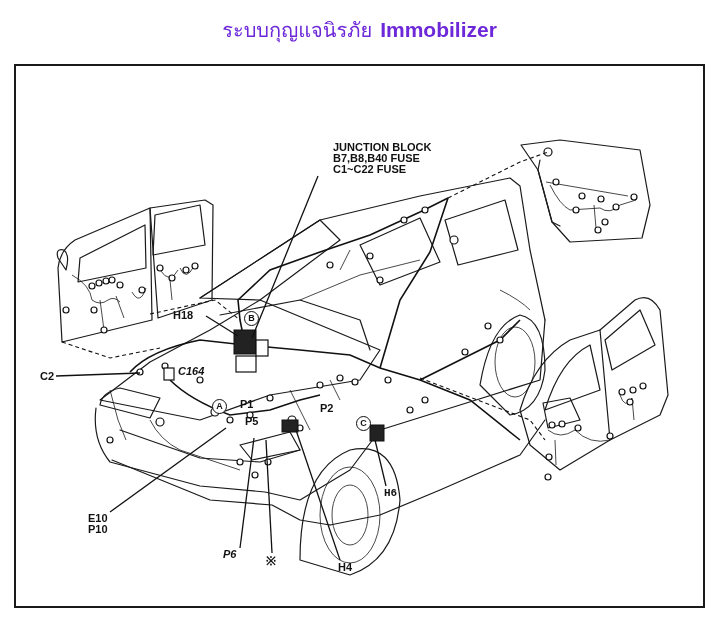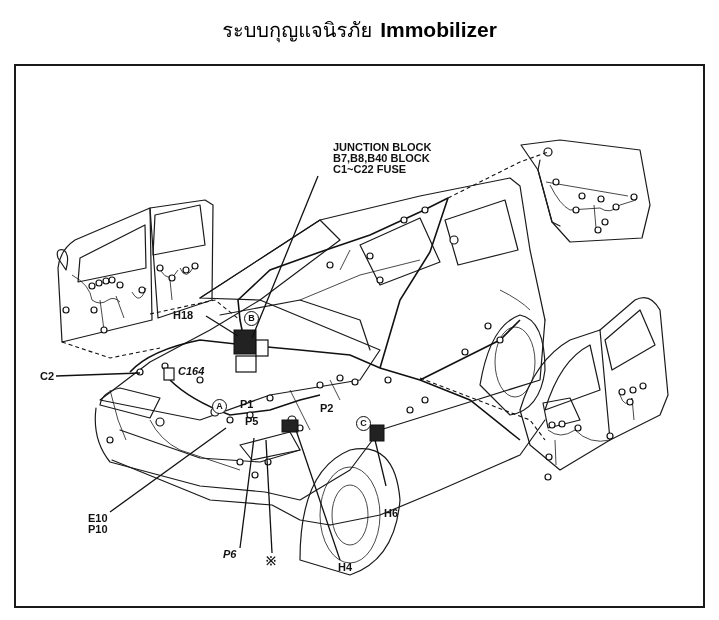--- a/index.html
+++ b/index.html
@@ -1,17 +1,17 @@
 <!DOCTYPE html>
 <html><head>
 <meta charset="utf-8">
 <style>
   html, body { margin:0; padding:0; background:#ffffff; }
   body { width:719px; height:620px; position:relative; overflow:hidden; font-family:"Liberation Sans", sans-serif; color:#111; }
-  .title { position:absolute; left:0; top:14px; width:719px; text-align:center; font-size:21px; color:#000000; }
+  .title { position:absolute; left:0; top:14px; width:719px; text-align:center; font-size:21px; color:#6d28d9; }
   .title .thai { font-family:"DejaVu Sans", sans-serif; font-size:20px; font-weight:normal; }
   .title .en { font-weight:bold; margin-left:8px; }
   .frame { position:absolute; left:14px; top:64px; width:687px; height:540px; border:2px solid #1a1a1a; box-sizing:content-box; }
   svg.drawing { position:absolute; left:0; top:0; width:719px; height:620px; }
   svg.drawing .ln { fill:none; stroke:#1a1a1a; stroke-width:1.2; stroke-linejoin:round; stroke-linecap:round; }
   svg.drawing .th { fill:none; stroke:#1a1a1a; stroke-width:0.8; }
   svg.drawing .hv { fill:none; stroke:#111; stroke-width:1.6; }
   svg.drawing .cn { fill:#fff; stroke:#111; stroke-width:1.2; }
   svg.drawing .cd { fill:#222; stroke:#111; stroke-width:1; }
   svg.drawing .leader { stroke:#111; stroke-width:1.3; fill:none; }
@@ -183,32 +183,32 @@
     <line class="leader" x1="110" y1="512" x2="226" y2="428"></line>
     <line class="leader" x1="240" y1="548" x2="254" y2="438"></line>
     <line class="leader" x1="272" y1="553" x2="266" y2="440"></line>
     <line class="leader" x1="340" y1="560" x2="296" y2="430"></line>
     <line class="leader" x1="386" y1="486" x2="375" y2="440"></line>
   </g>
 </svg>
 
 <div class="lbl multi" style="left:298px; top:142px;margin-left:35px;">
   <div>JUNCTION BLOCK</div>
-  <div>B7,B8,B40 BLOCK</div>
+  <div>B7,B8,B40 FUSE</div>
   <div>C1~C22 FUSE</div>
 </div>
 <div class="lbl" style="left:173px; top:310px;">H18</div>
 <div class="circ" style="left:244px; top:311px;">B</div>
 <div class="lbl" style="left:40px; top:371px;">C2</div>
 <div class="lbl" style="left:178px; top:366px;font-style:italic;">C164</div>
 <div class="circ" style="left:212px; top:399px;">A</div>
 <div class="lbl" style="left:240px; top:399px;">P1</div>
 <div class="lbl" style="left:245px; top:416px;">P5</div>
 <div class="lbl" style="left:314px; top:403px;padding-left:6px;">P2</div>
 <div class="circ" style="left:356px; top:416px;">C</div>
 <div class="lbl multi" style="left:88px; top:513px;">
   <div>E10</div>
   <div>P10</div>
 </div>
 <div class="lbl" style="left:223px; top:549px;font-style:italic;">P6</div>
 <div class="lbl" style="left:266px; top:556px; font-size:12px;">※</div>
 <div class="lbl" style="left:338px; top:562px;">H4</div>
-<div class="lbl" style="left:384px; top:508px;">H6</div>
+<div class="lbl" style="left:384px; top:488px;font-family:Liberation Mono, monospace;">H6</div>
 
 </body></html>

